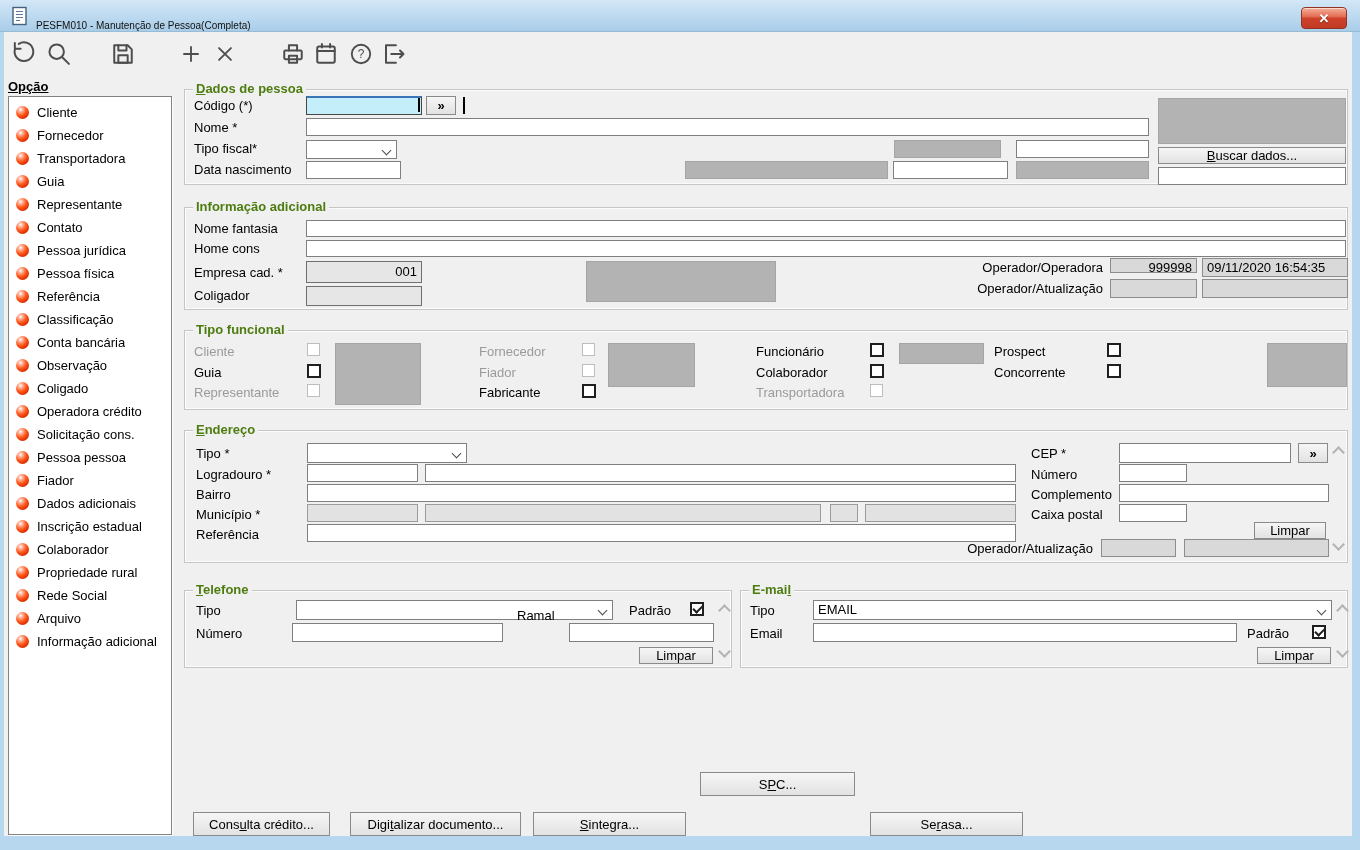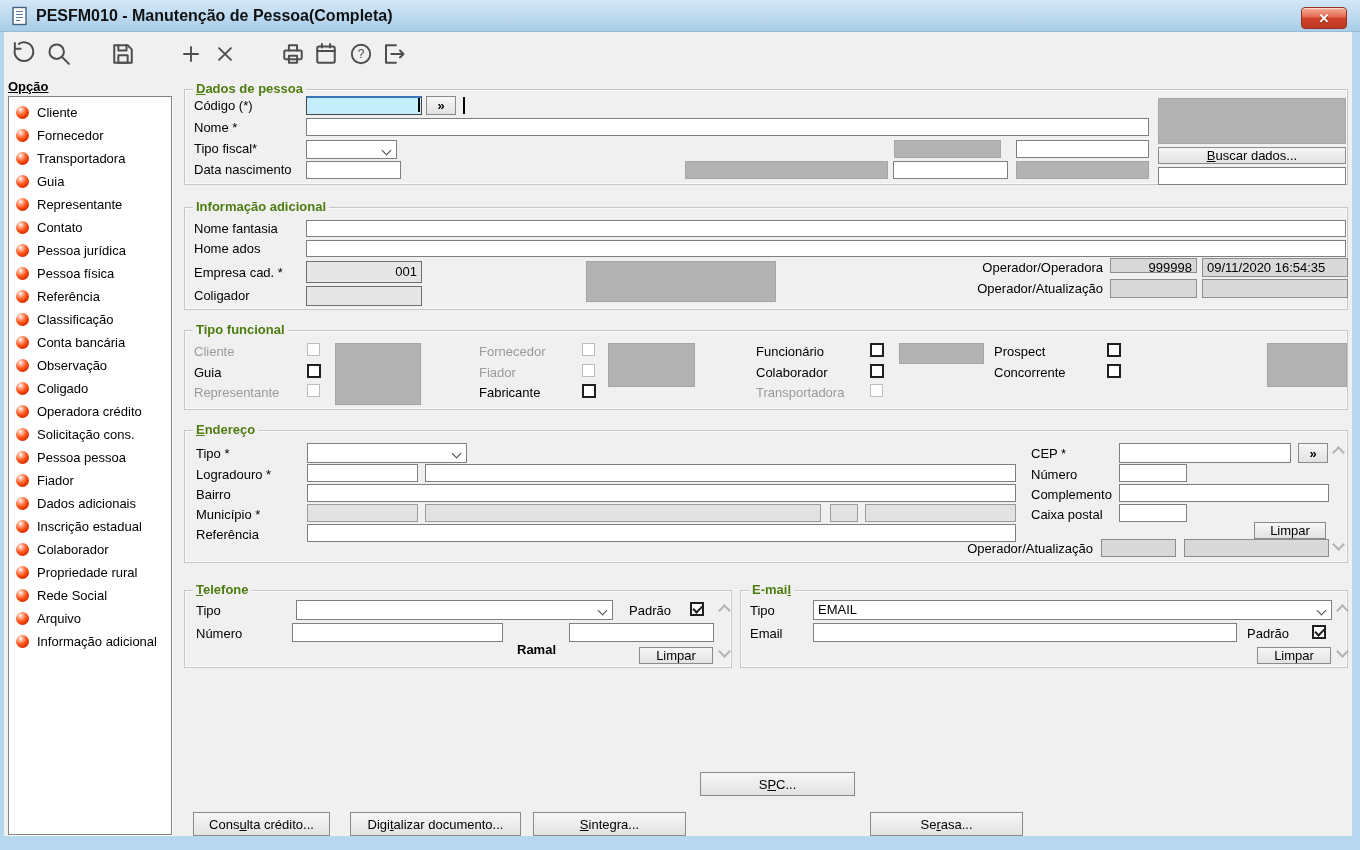--- a/index.html
+++ b/index.html
@@ -6,21 +6,21 @@
   html,body { margin:0; padding:0; }
   body { font-family:"Liberation Sans", sans-serif; background:#d8d8d8; }
   .window { position:relative; width:1360px; height:850px; background:#f0f0f0; overflow:hidden; }
   .abs { position:absolute; }
 
   
   .frame { position:absolute; background:#b7d7ee; }
   .titlebar { position:absolute; left:0; top:0; width:1360px; height:32px;
     background:linear-gradient(180deg,#d3e7f7 0%,#bcd9ef 55%,#a9cde8 100%);
     border-bottom:1px solid #98bbd6; }
-  .title-text { position:absolute; left:36px; top:0; line-height:31px; font-size:16px; color:#111; white-space:nowrap;font-weight:bold; }
+  .title-text { position:absolute; left:36px; top:10px; line-height:31px; font-size:10px; color:#111; white-space:nowrap; }
   .title-icon { position:absolute; left:11px; top:6px; }
   .close-btn { position:absolute; left:1301px; top:7px; width:46px; height:22px;
     background:linear-gradient(180deg,#f5b09a 0%,#e26a50 45%,#cf412a 50%,#c03a24 100%);
     border:1px solid #933122; border-radius:4px; color:#fff; font-weight:bold; font-size:13px;
     display:flex; align-items:center; justify-content:center;
     box-shadow:inset 0 1px 0 rgba(255,255,255,.55); text-shadow:0 1px 1px rgba(0,0,0,.45); }
 
   
   .toolbar { position:absolute; left:4px; top:32px; width:1348px; height:44px; background:#f0f0f0; }
   .tool-btn { position:absolute; top:7px; width:30px; height:30px; display:flex; align-items:center; justify-content:center; }
@@ -281,21 +281,21 @@
     <div class="btn" style="left:973px;top:57px;width:188px;height:17px;">
         <span><u>B</u>uscar dados...</span>
       </div>
     <input class="inp" style="left: 973px; top: 77px; width: 188px; height: 18px;">
   </div>
 
   <div class="group" style="left:184px;top:207px;width:1164px;height:103px;">
     <span class="gtitle">Informação adicional</span>
     <span class="lbl" style="left:9px;top:13px;">Nome fantasia</span>
     <input class="inp" style="left: 121px; top: 12px; width: 1040px; height: 17px;">
-    <span class="lbl" style="left:9px;top:33px;">Home ados</span>
+    <span class="lbl" style="left:9px;top:33px;">Home cons</span>
     <input class="inp" style="left: 121px; top: 32px; width: 1040px; height: 17px;">
 
     <span class="lbl" style="left:9px;top:57px;">Empresa cad. *</span>
     <div class="ro" style="left:121px;top:53px;width:116px;height:22px;text-align:right;line-height:18px;">001</div>
     <span class="lbl" style="left:9px;top:80px;">Coligador</span>
     <div class="ro" style="left:121px;top:78px;width:116px;height:20px;"></div>
 
     <div class="grayblock" style="left:401px;top:53px;width:190px;height:41px;"></div>
 
     <span class="lbl r" style="left:746px;top:52px;width:172px;">Operador/Operadora</span>
@@ -394,21 +394,21 @@
   <div class="group" style="left:184px;top:590px;width:548px;height:78px;">
     <span class="gtitle"><u>T</u>elefone</span>
     <span class="lbl" style="left:11px;top:12px;">Tipo</span>
     <div class="combo" style="left:111px;top:9px;width:317px;height:20px;"><span></span><span class="cv"></span></div>
     <span class="lbl" style="left:444px;top:12px;">Padrão</span>
     <span class="cb checked" style="left:505px;top:11px;"></span>
     <span class="sc up" style="left:534px;top:13px;"></span>
 
     <span class="lbl" style="left:11px;top:35px;">Número</span>
     <input class="inp" style="left: 107px; top: 32px; width: 211px; height: 19px;">
-    <span class="lbl" style="left:332px;top:51px;font-weight:bold;">Ramal</span>
+    <span class="lbl" style="left:332px;top:17px;">Ramal</span>
     <input class="inp" style="left: 384px; top: 32px; width: 145px; height: 19px;">
 
     <div class="btn" style="left:454px;top:56px;width:74px;height:17px;">
         <span>Limpar</span>
       </div>
     <span class="sc down" style="left:534px;top:58px;"></span>
   </div>
 
   <div class="group" style="left:740px;top:590px;width:608px;height:78px;">
     <span class="gtitle">E-mai<u>l</u></span>

